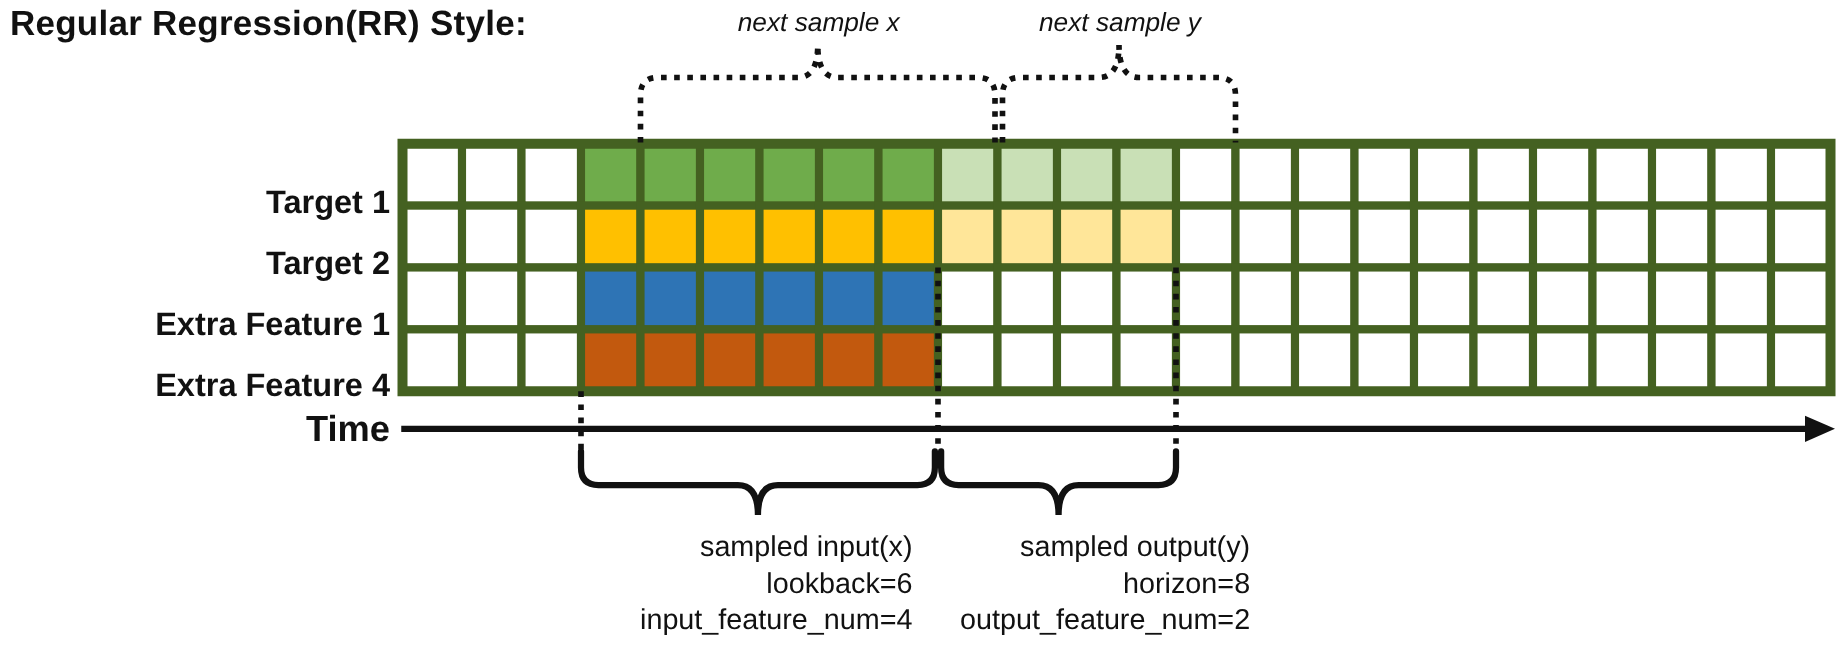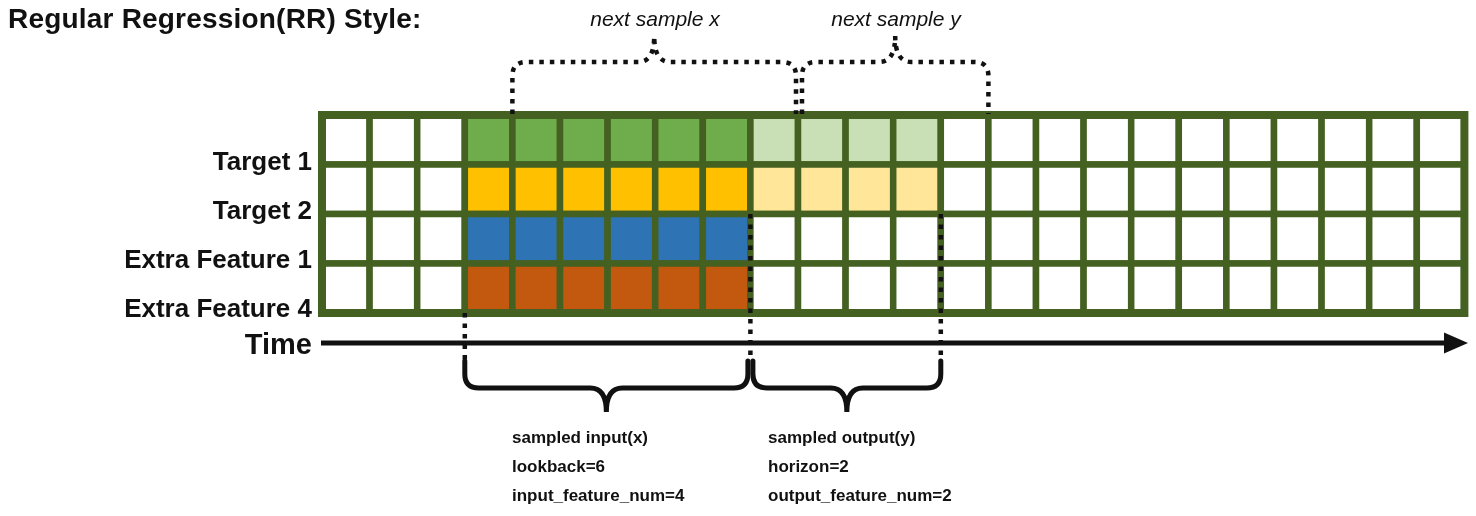--- a/index.html
+++ b/index.html
@@ -13,21 +13,21 @@
     padding-left:20px;
   }
   #figure svg{position:absolute;left:0;top:0;}
   .txt{position:absolute;white-space:nowrap;}
   .title{left:8px;top:3px;font-size:28px;font-weight:700;letter-spacing:0.2px;}
   .rowlabel{width:252px;left:60px;text-align:right;font-size:26px;font-weight:700;height:34px;line-height:34px;margin-top:20px;}
   .rl0{top:124px;} .rl1{top:173px;} .rl2{top:222px;} .rl3{top:271px;}
   .nextlabel{width:300px;text-align:center;top:7px;font-size:21px;font-style:italic;font-weight:400;}
   .nx{left:505px;} .ny{left:746px;}
   .timelabel{left:180px;width:132px;text-align:right;top:328px;font-size:29px;font-weight:700;}
-  .caption{position:absolute;top:423px;font-size:17px;font-weight:700;line-height:29px;}
+  .caption{position:absolute;top:423px;font-size:23px;font-weight:400;line-height:29px;text-align:right;}
   .cap-in{left:512px;} .cap-out{left:768px;}
 </style>
 </head>
 <body>
 
 <div id="figure">
   <svg id="diagram" width="1476" height="516" viewBox="0 0 1476 516">
       <rect x="322" y="115" width="47.6" height="49.5" fill="#ffffff" stroke="#446121" stroke-width="6.5"></rect>
       <rect x="369.6" y="115" width="47.6" height="49.5" fill="#ffffff" stroke="#446121" stroke-width="6.5"></rect>
       <rect x="417.2" y="115" width="47.6" height="49.5" fill="#ffffff" stroke="#446121" stroke-width="6.5"></rect>
@@ -148,16 +148,16 @@
 
   <div class="txt timelabel">Time</div>
 
   <div class="caption cap-in">
     <div>sampled input(x)</div>
     <div>lookback=6</div>
     <div>input_feature_num=4</div>
   </div>
   <div class="caption cap-out">
     <div>sampled output(y)</div>
-    <div>horizon=2</div>
+    <div>horizon=8</div>
     <div>output_feature_num=2</div>
   </div>
 </div>
 
 </body></html>

